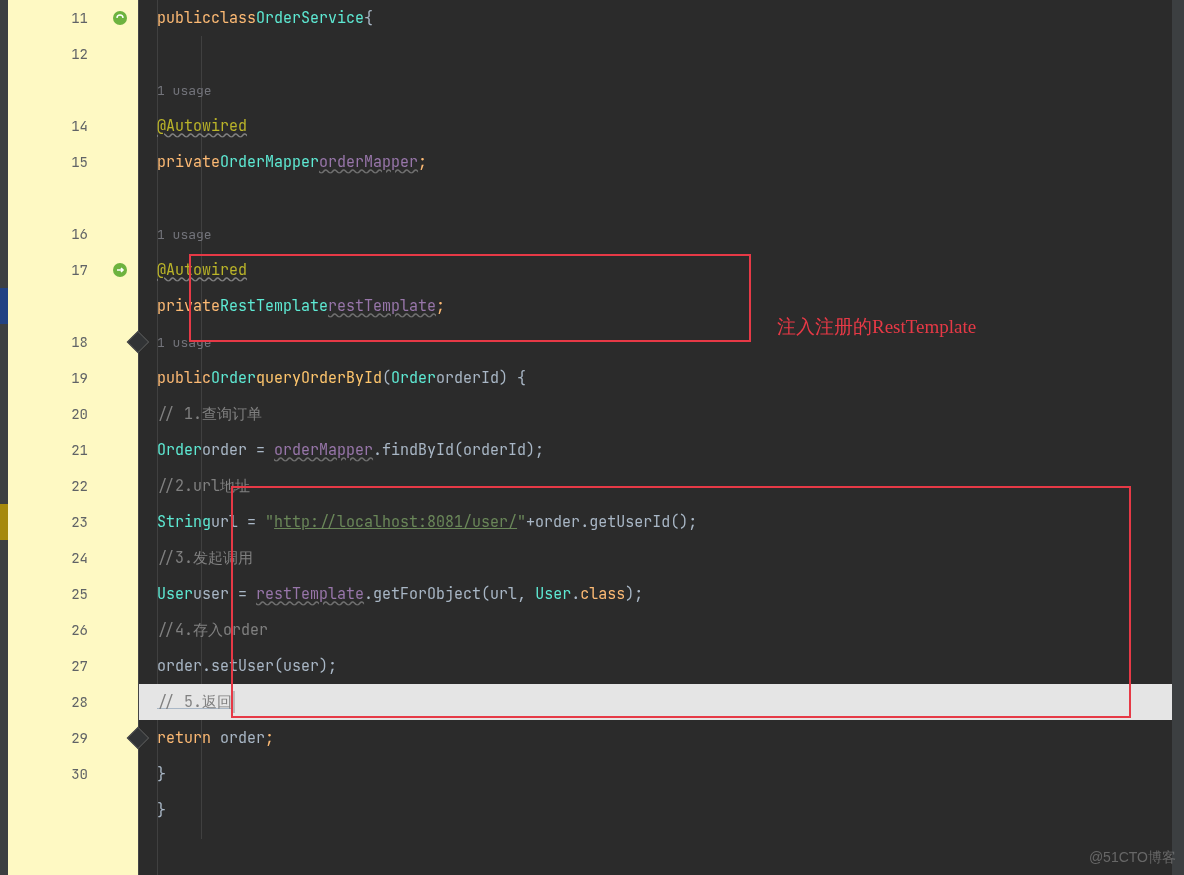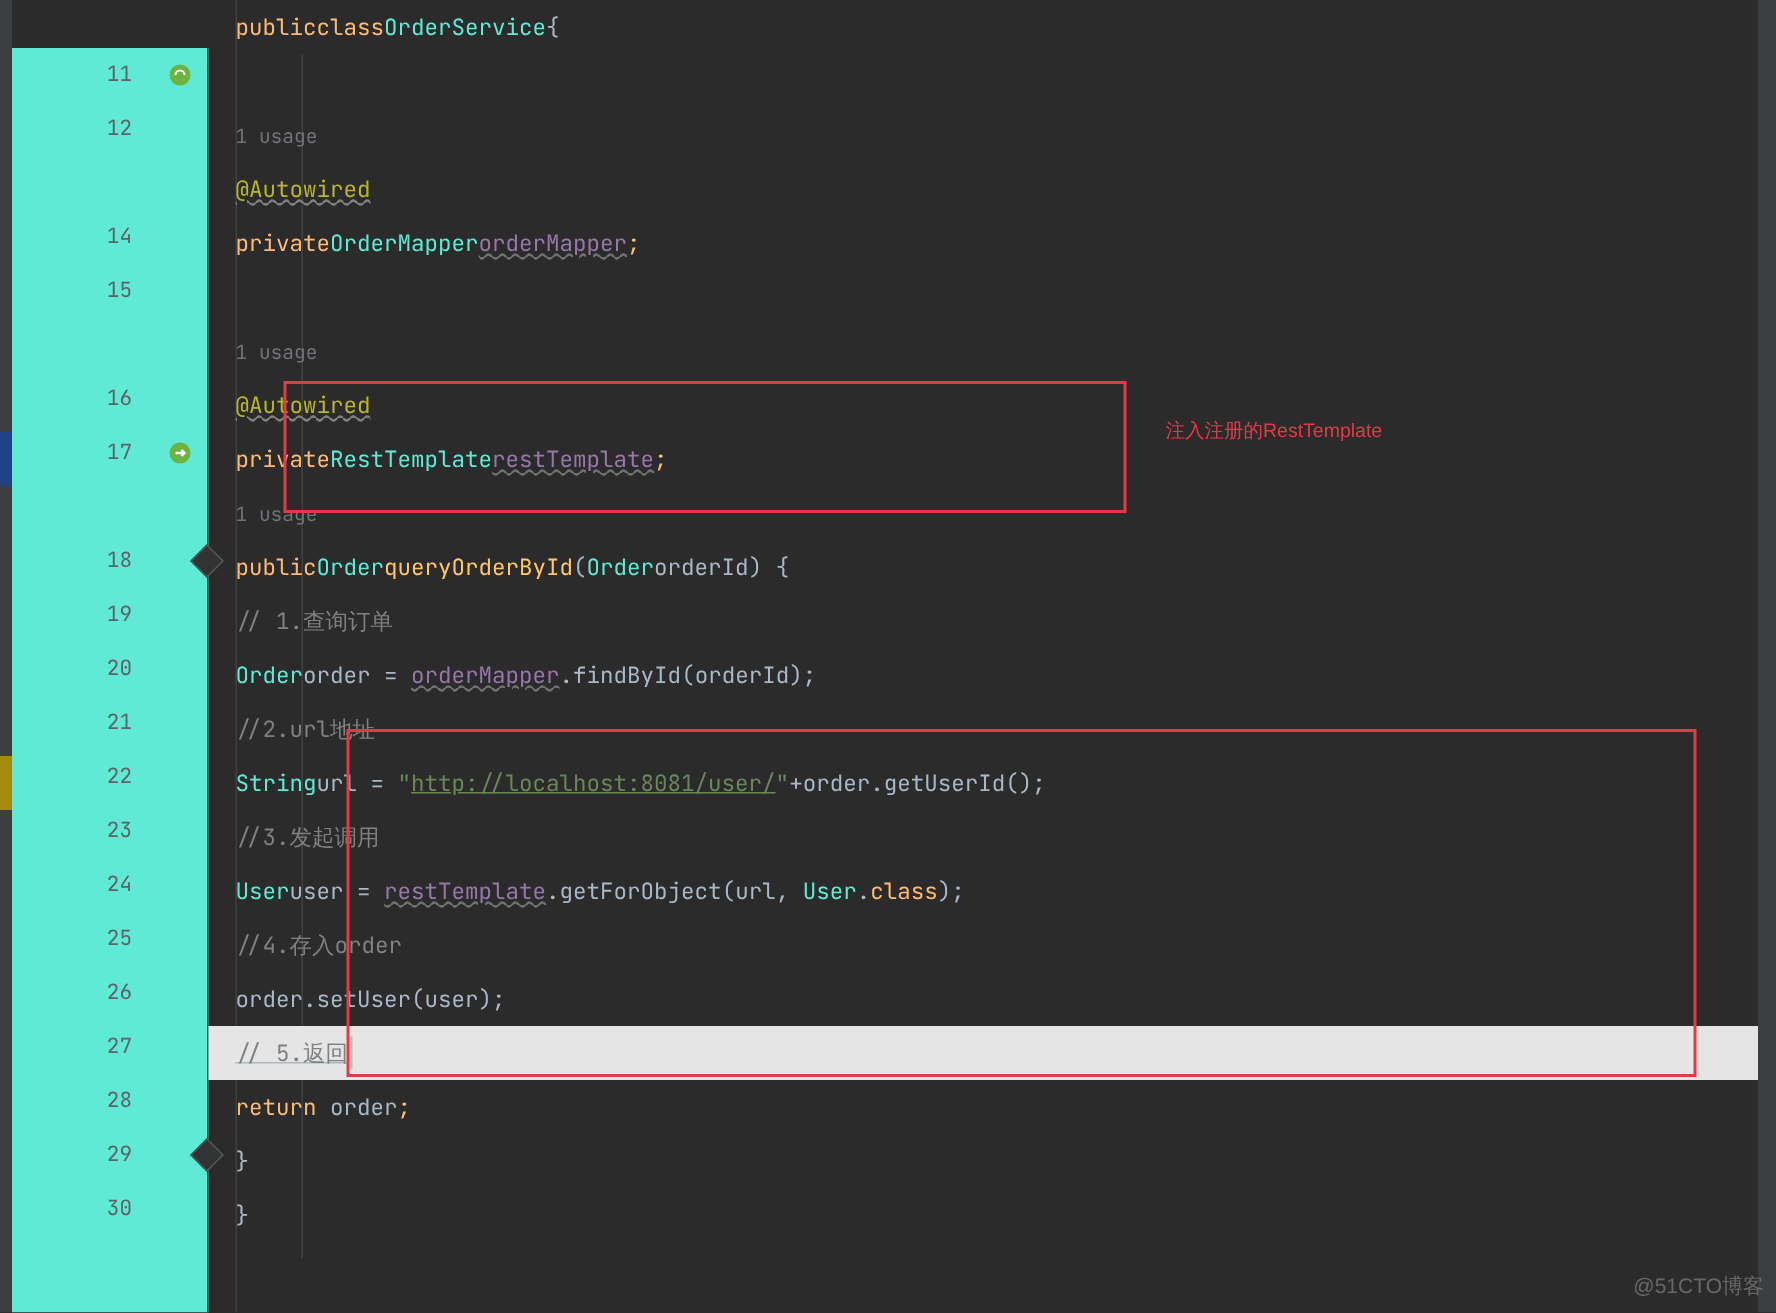--- a/index.html
+++ b/index.html
@@ -29,26 +29,25 @@
     width: 8px;
     background: #214283;
   }
   .stripe-y {
     position: absolute;
     left: 0;
     width: 8px;
     background: #a68a0d;
   }
   .gutter {
-    background: #5eead4;
+    background: #fef9c3;
     width: 130px;
     flex-shrink: 0;
     position: relative;
     border-right: 1px solid #444;
-    margin-top: 32px;
   }
   .gutter-line {
     height: 36px;
     display: flex;
     align-items: center;
     justify-content: flex-end;
     padding-right: 50px;
     color: #606366;
     font-size: 14px;
     position: relative;
@@ -109,22 +108,23 @@
   .neutral { color: #a9b7c6; }
 
   .redbox {
     position: absolute;
     border: 2px solid #e63946;
     pointer-events: none;
   }
   .red-annot {
     position: absolute;
     color: #e63946;
-    font-size: 13px;
-    font-family: Liberation Sans, sans-serif;
+    font-size: 19px;
+    font-family: Liberation Serif, serif;
+    margin-top: 36px;
   }
   .watermark {
     position: absolute;
     right: 8px;
     bottom: 8px;
     color: #8f8f8f;
     font-size: 14px;
     font-family: Arial, sans-serif;
     opacity: .6;
   }

